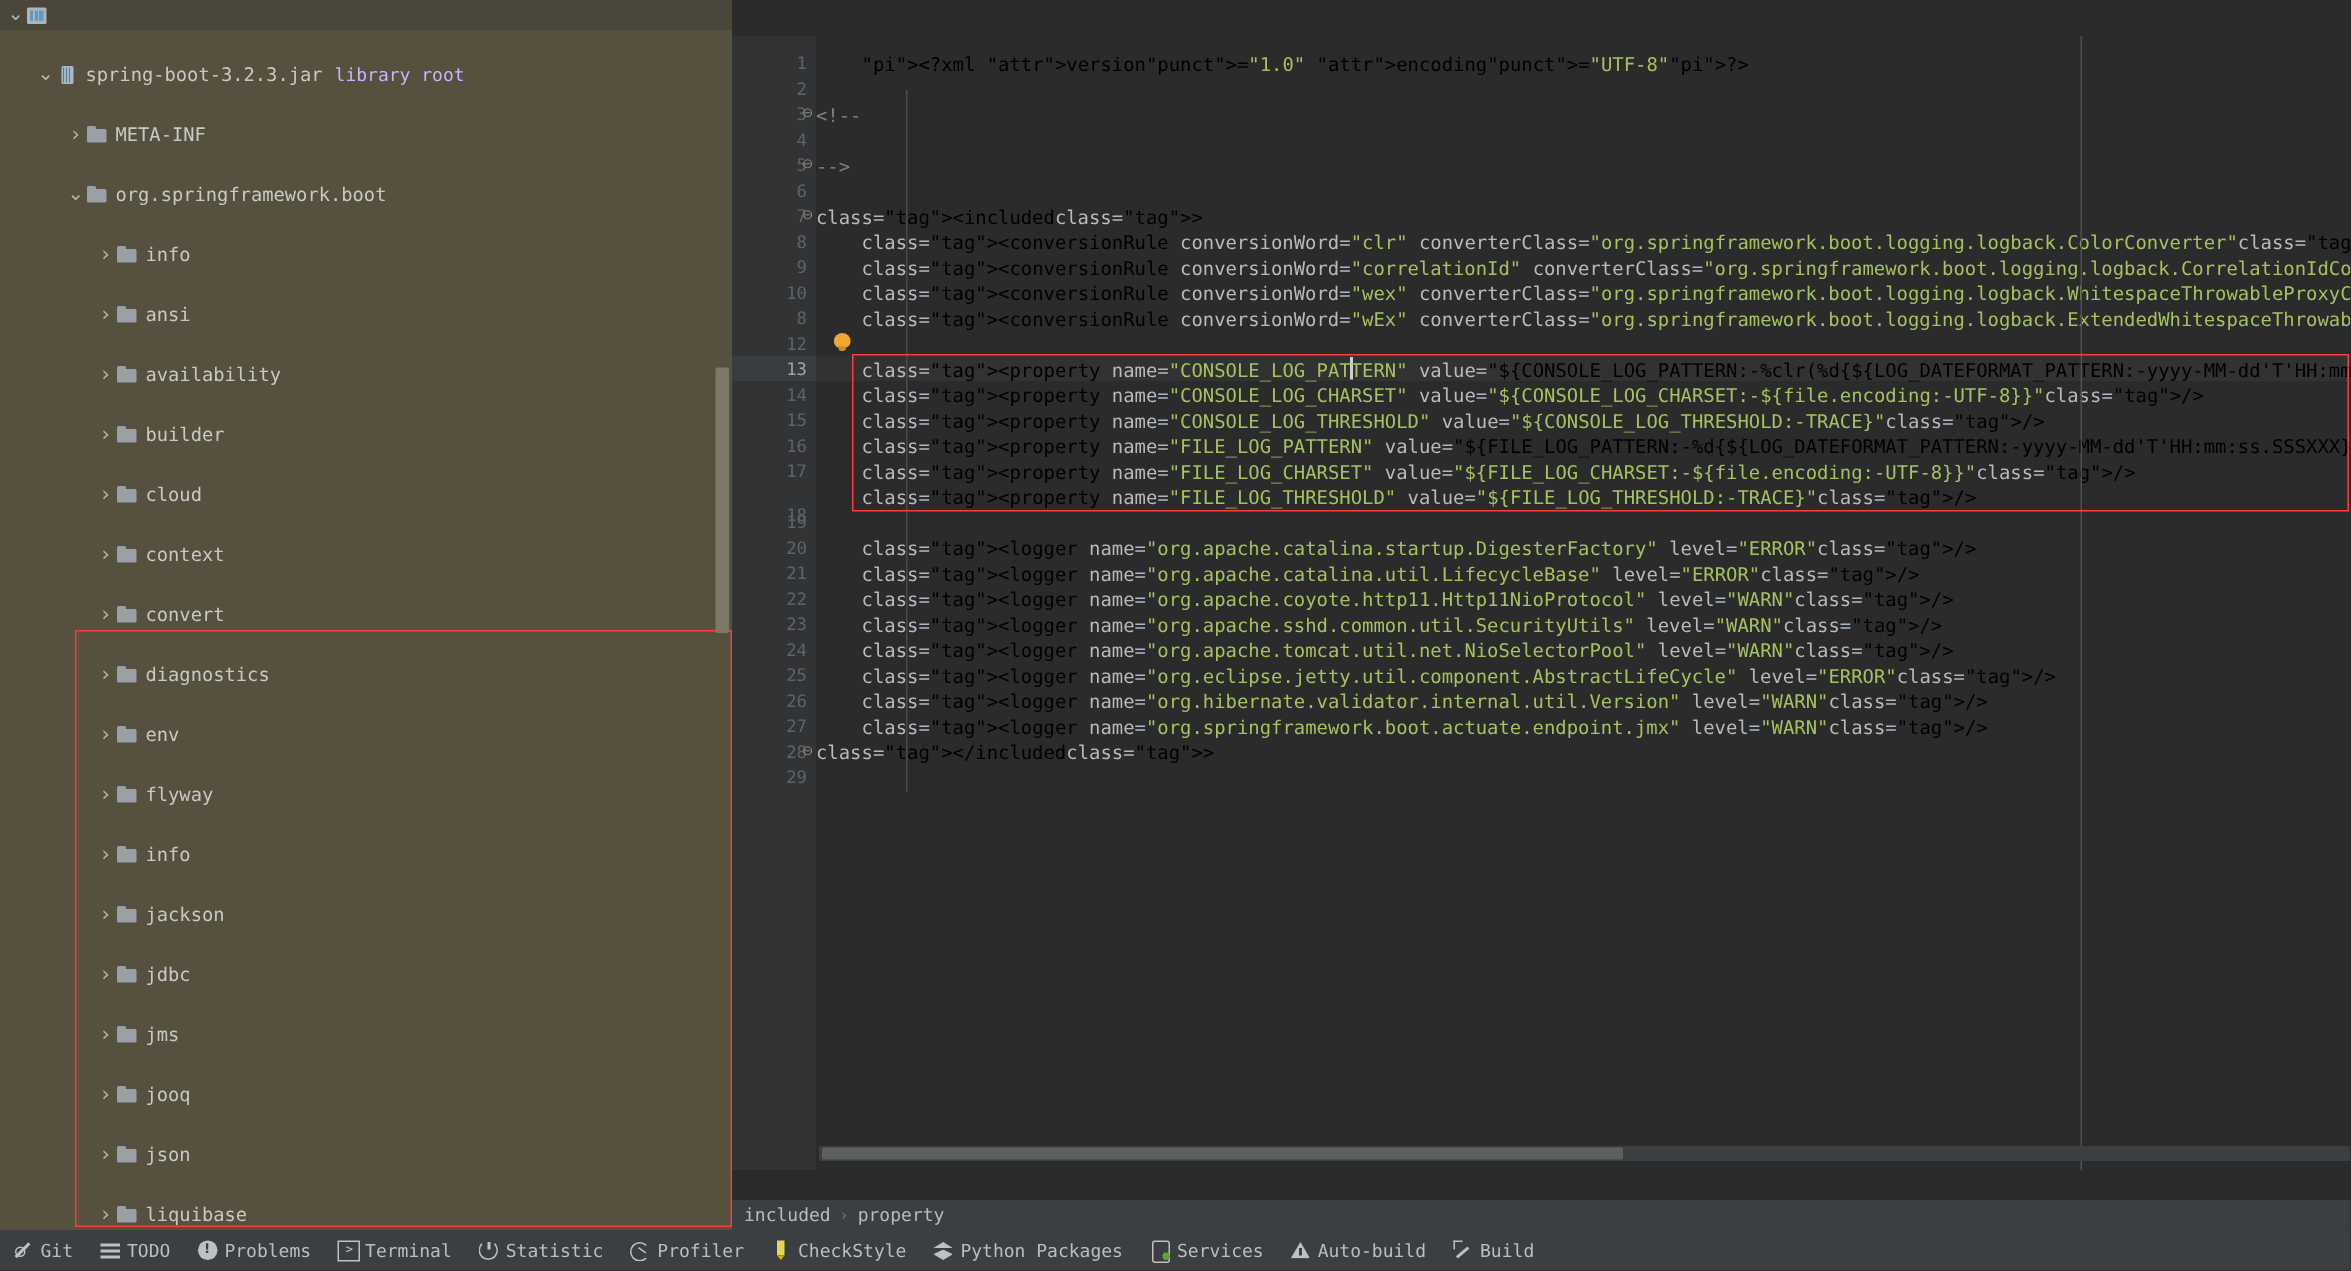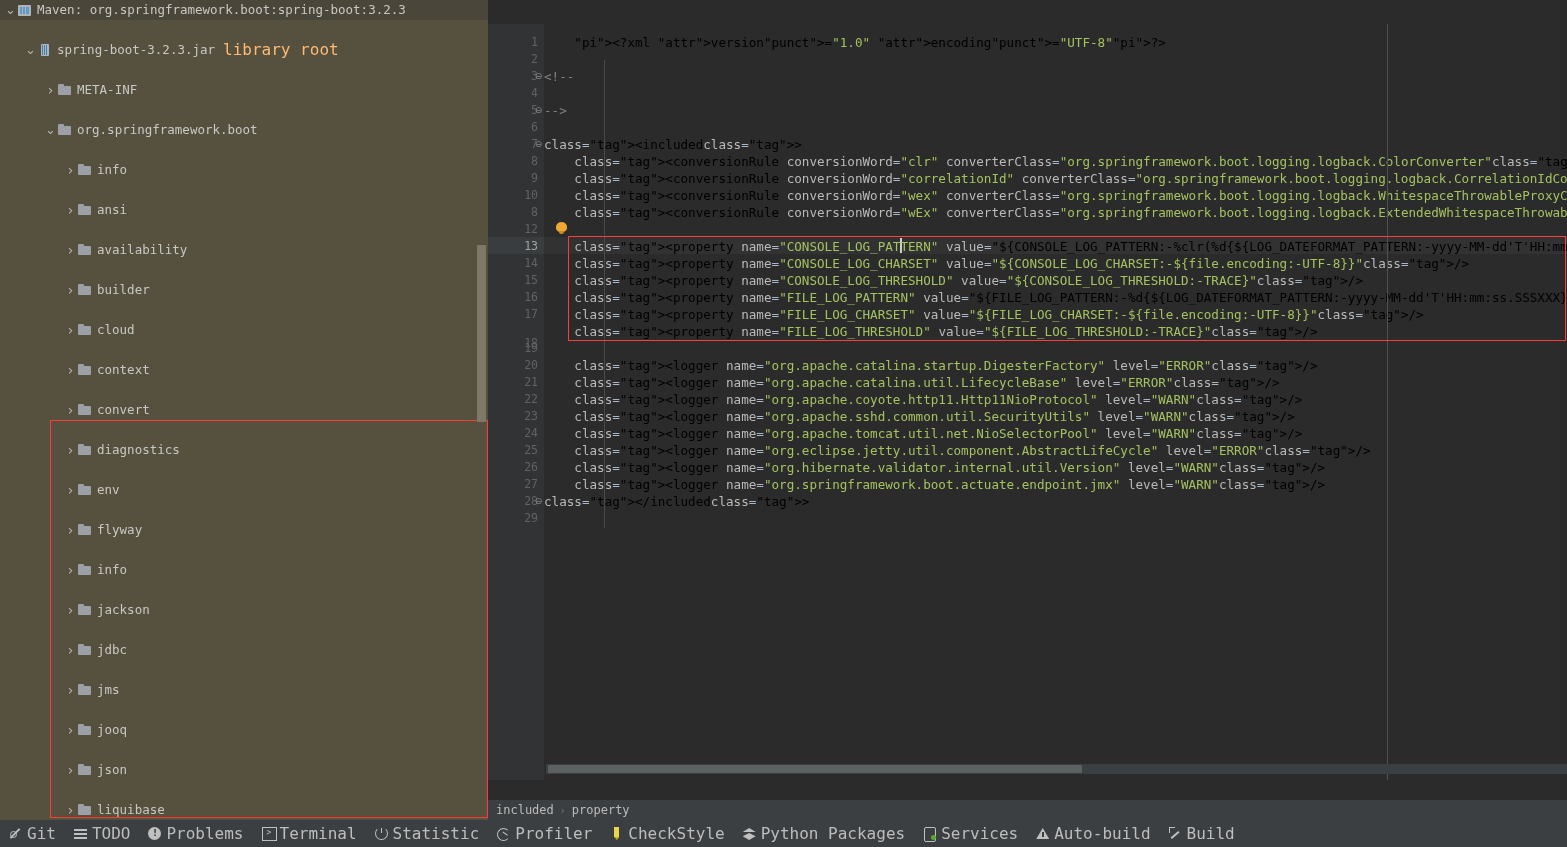--- a/index.html
+++ b/index.html
@@ -28,21 +28,21 @@
     padding-right: 6px;
   }
   .row.header { background: #4a4639; }
   .arrow {
     width: 13px; min-width: 13px; text-align: center;
     color: #b6b6ae; font-size: 9px; line-height: 20px;
     font-family: "DejaVu Sans", sans-serif;
   }
   .ico { width: 16px; min-width: 16px; height: 16px; position: relative; margin-right: 4px; }
   .label { font-family: "DejaVu Sans Mono", monospace; letter-spacing: 0px; }
-  .dim { color: #fdba74; margin-left: 8px; font-size: 16px; }
+  .dim { color: #c4b5fd; margin-left: 8px; font-size: 12px; }
 
   
   .ico.folder::before {
     content: ""; position: absolute; left: 1px; top: 4px;
     width: 13px; height: 9px; background: #9aa0a6; border-radius: 1px;
   }
   .ico.folder::after {
     content: ""; position: absolute; left: 1px; top: 2px;
     width: 6px; height: 3px; background: #9aa0a6; border-radius: 1px 1px 0 0;
   }
@@ -194,21 +194,21 @@
     position: absolute; left: 488px; top: 800px; width: 1139px; height: 20px;
     background: #3c3f41; display: flex; align-items: center;
     padding-left: 8px; color: #bbbbbb; font-size: 12px; gap: 7px;
   }
   .crumb-sep { color: #777; font-size: 10px; font-family: "DejaVu Sans", sans-serif; }
 
   
   #statusbar {
     position: absolute; left: 0; top: 820px; width: 1567px; height: 27px;
     background: #3c3f41; display: flex; align-items: center;
-    color: #bdbdbd; font-size: 16px;
+    color: #bdbdbd; font-size: 12px;
     font-family: "DejaVu Sans Mono", monospace;
   }
   .sb-item {
     display: flex; align-items: center; gap: 5px;
     padding: 0 9px; height: 27px;
   }
   .sb-ico { width: 13px; height: 13px; position: relative; display: inline-block; }
 
   .sb-ico.git::before{content:"";position:absolute;left:5px;top:0;width:2px;height:13px;background:#c0c0c0;transform:rotate(45deg);transform-origin:center;}
   .sb-ico.git::after{content:"";position:absolute;left:1px;top:4px;width:5px;height:5px;border:1.5px solid #c0c0c0;border-radius:50%;}
@@ -233,21 +233,20 @@
 </head>
 <body>
 
 <div id="app">
 
   <div id="sidebar">
     <div id="tree">
         <div class="row header" style="top: 0px; padding-left: 4px;">
           <span class="arrow" style="font-size: 13px; line-height: 12px;">⌄</span>
           <span class="ico maven"></span>
-          <span class="label">Maven: org.springframework.boot:spring-boot:3.2.3</span>
         </div>
         <div class="row" style="top: 20px; padding-left: 24px;">
           <span class="arrow" style="font-size: 13px; line-height: 12px;">⌄</span>
           <span class="ico jar"></span>
           <span class="label">spring-boot-3.2.3.jar</span>
           <span class="dim">library root</span>
         </div>
         <div class="row" style="top: 40px; padding-left: 44px;">
           <span class="arrow" style="font-size: 14px;">›</span>
           <span class="ico folder"></span>

